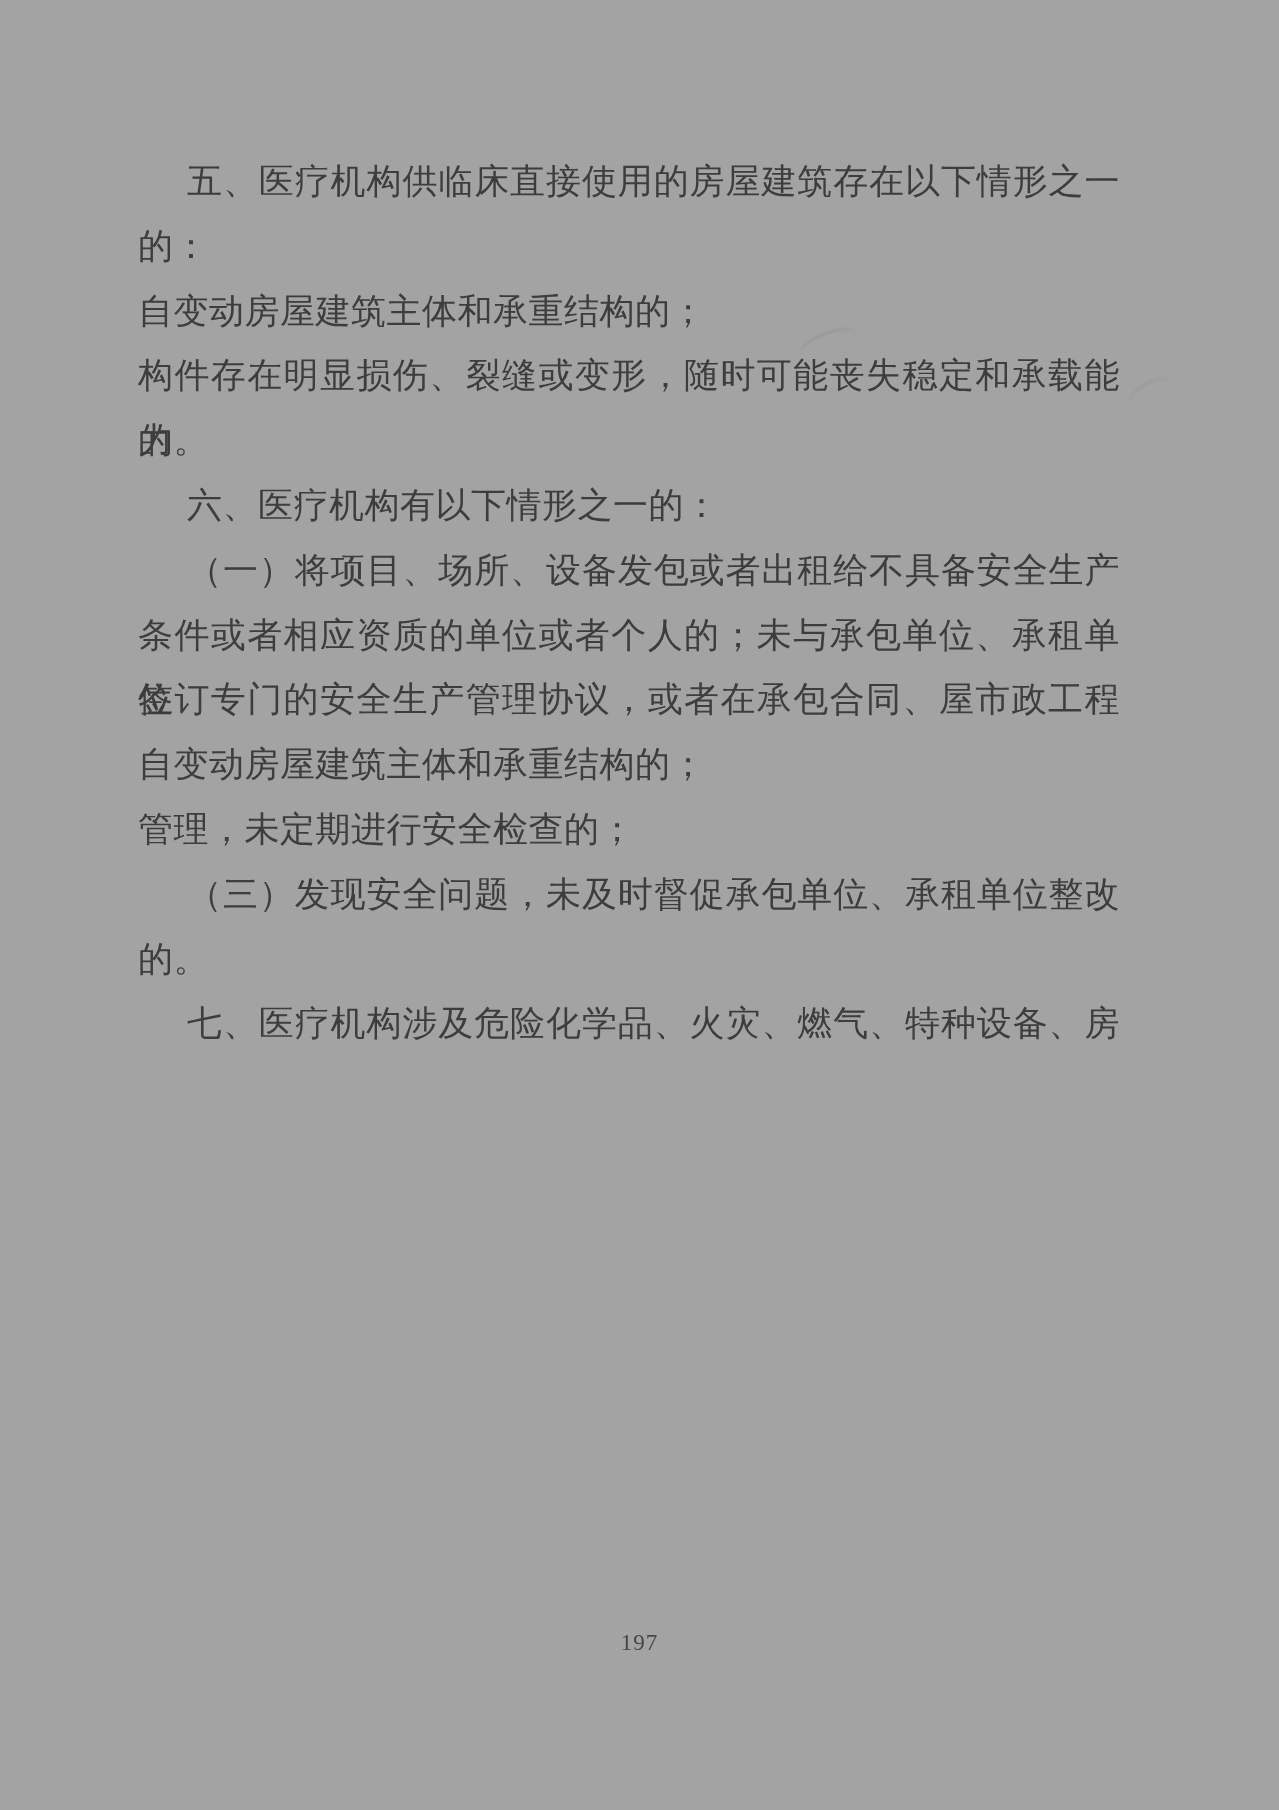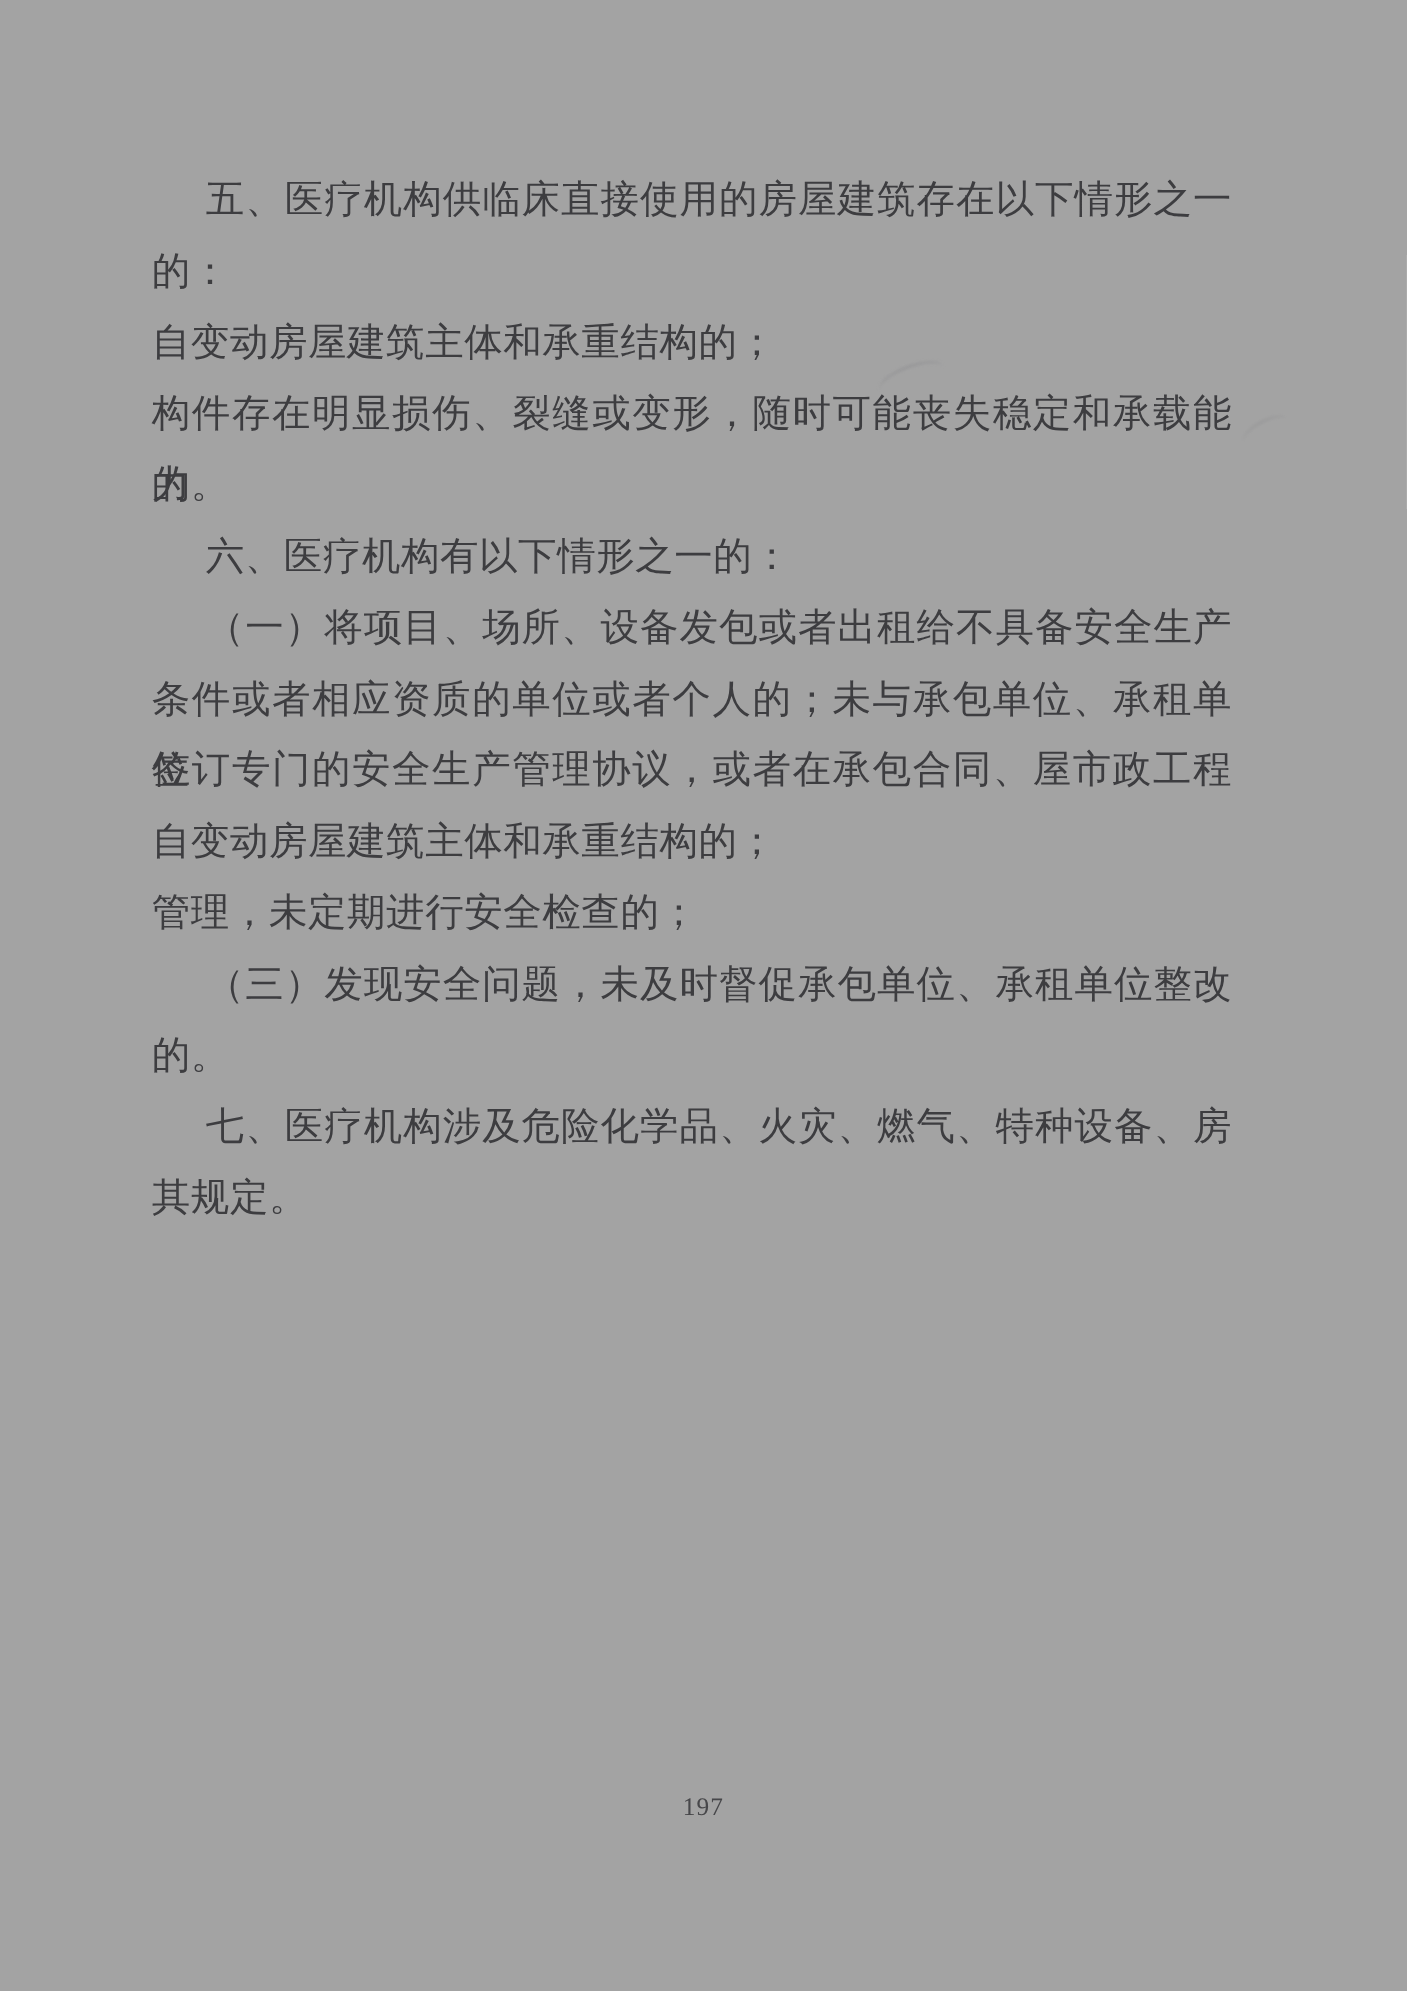--- a/index.html
+++ b/index.html
@@ -86,18 +86,17 @@
       <div class="line">的。</div>
       <div class="line indent">六、医疗机构有以下情形之一的：</div>
       <div class="line indent fill">（一）将项目、场所、设备发包或者出租给不具备安全生产</div>
       <div class="line fill">条件或者相应资质的单位或者个人的；未与承包单位、承租单位</div>
       <div class="line fill">签订专门的安全生产管理协议，或者在承包合同、屋市政工程</div>
       <div class="line">自变动房屋建筑主体和承重结构的；</div>
       <div class="line">管理，未定期进行安全检查的；</div>
       <div class="line indent fill">（三）发现安全问题，未及时督促承包单位、承租单位整改</div>
       <div class="line">的。</div>
       <div class="line indent fill">七、医疗机构涉及危险化学品、火灾、燃气、特种设备、房</div>
-      <div class="line">其规定。</div>
     </div>
   <div class="scan-artifact artifact-a"></div>
   <div class="scan-artifact artifact-b"></div>
   <div class="page-number">197</div>
 </div>
 
 </body></html>

